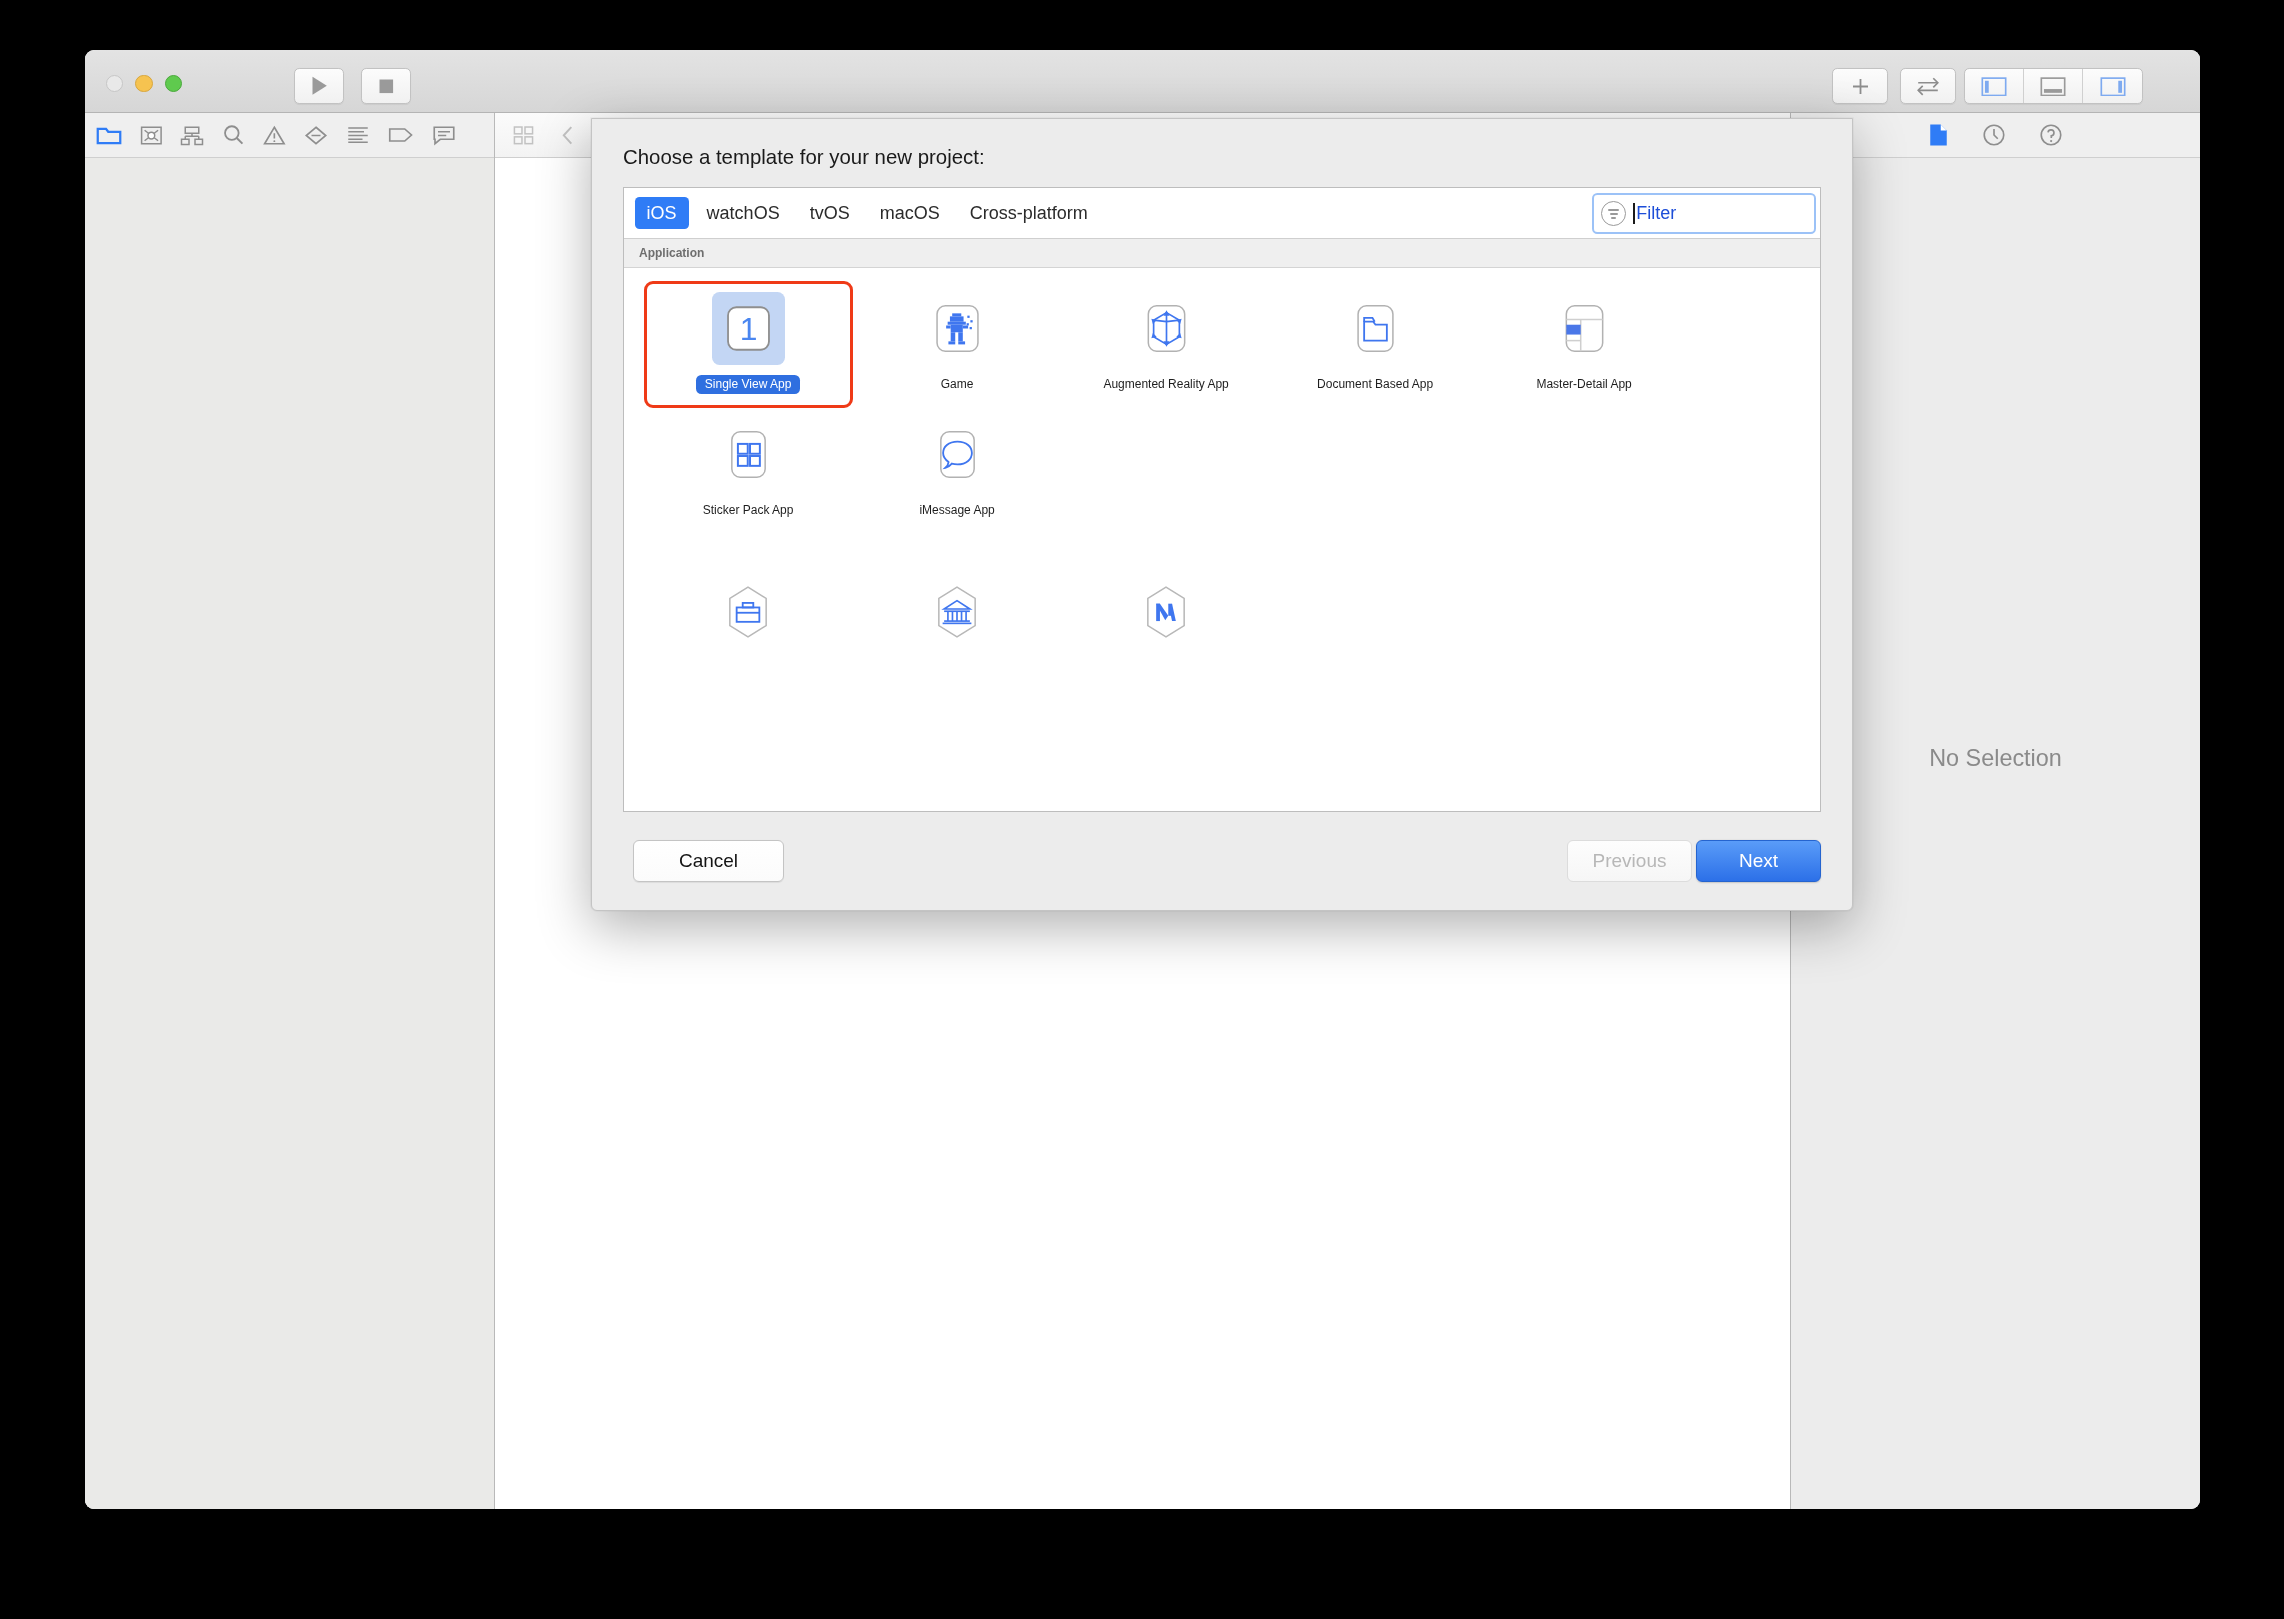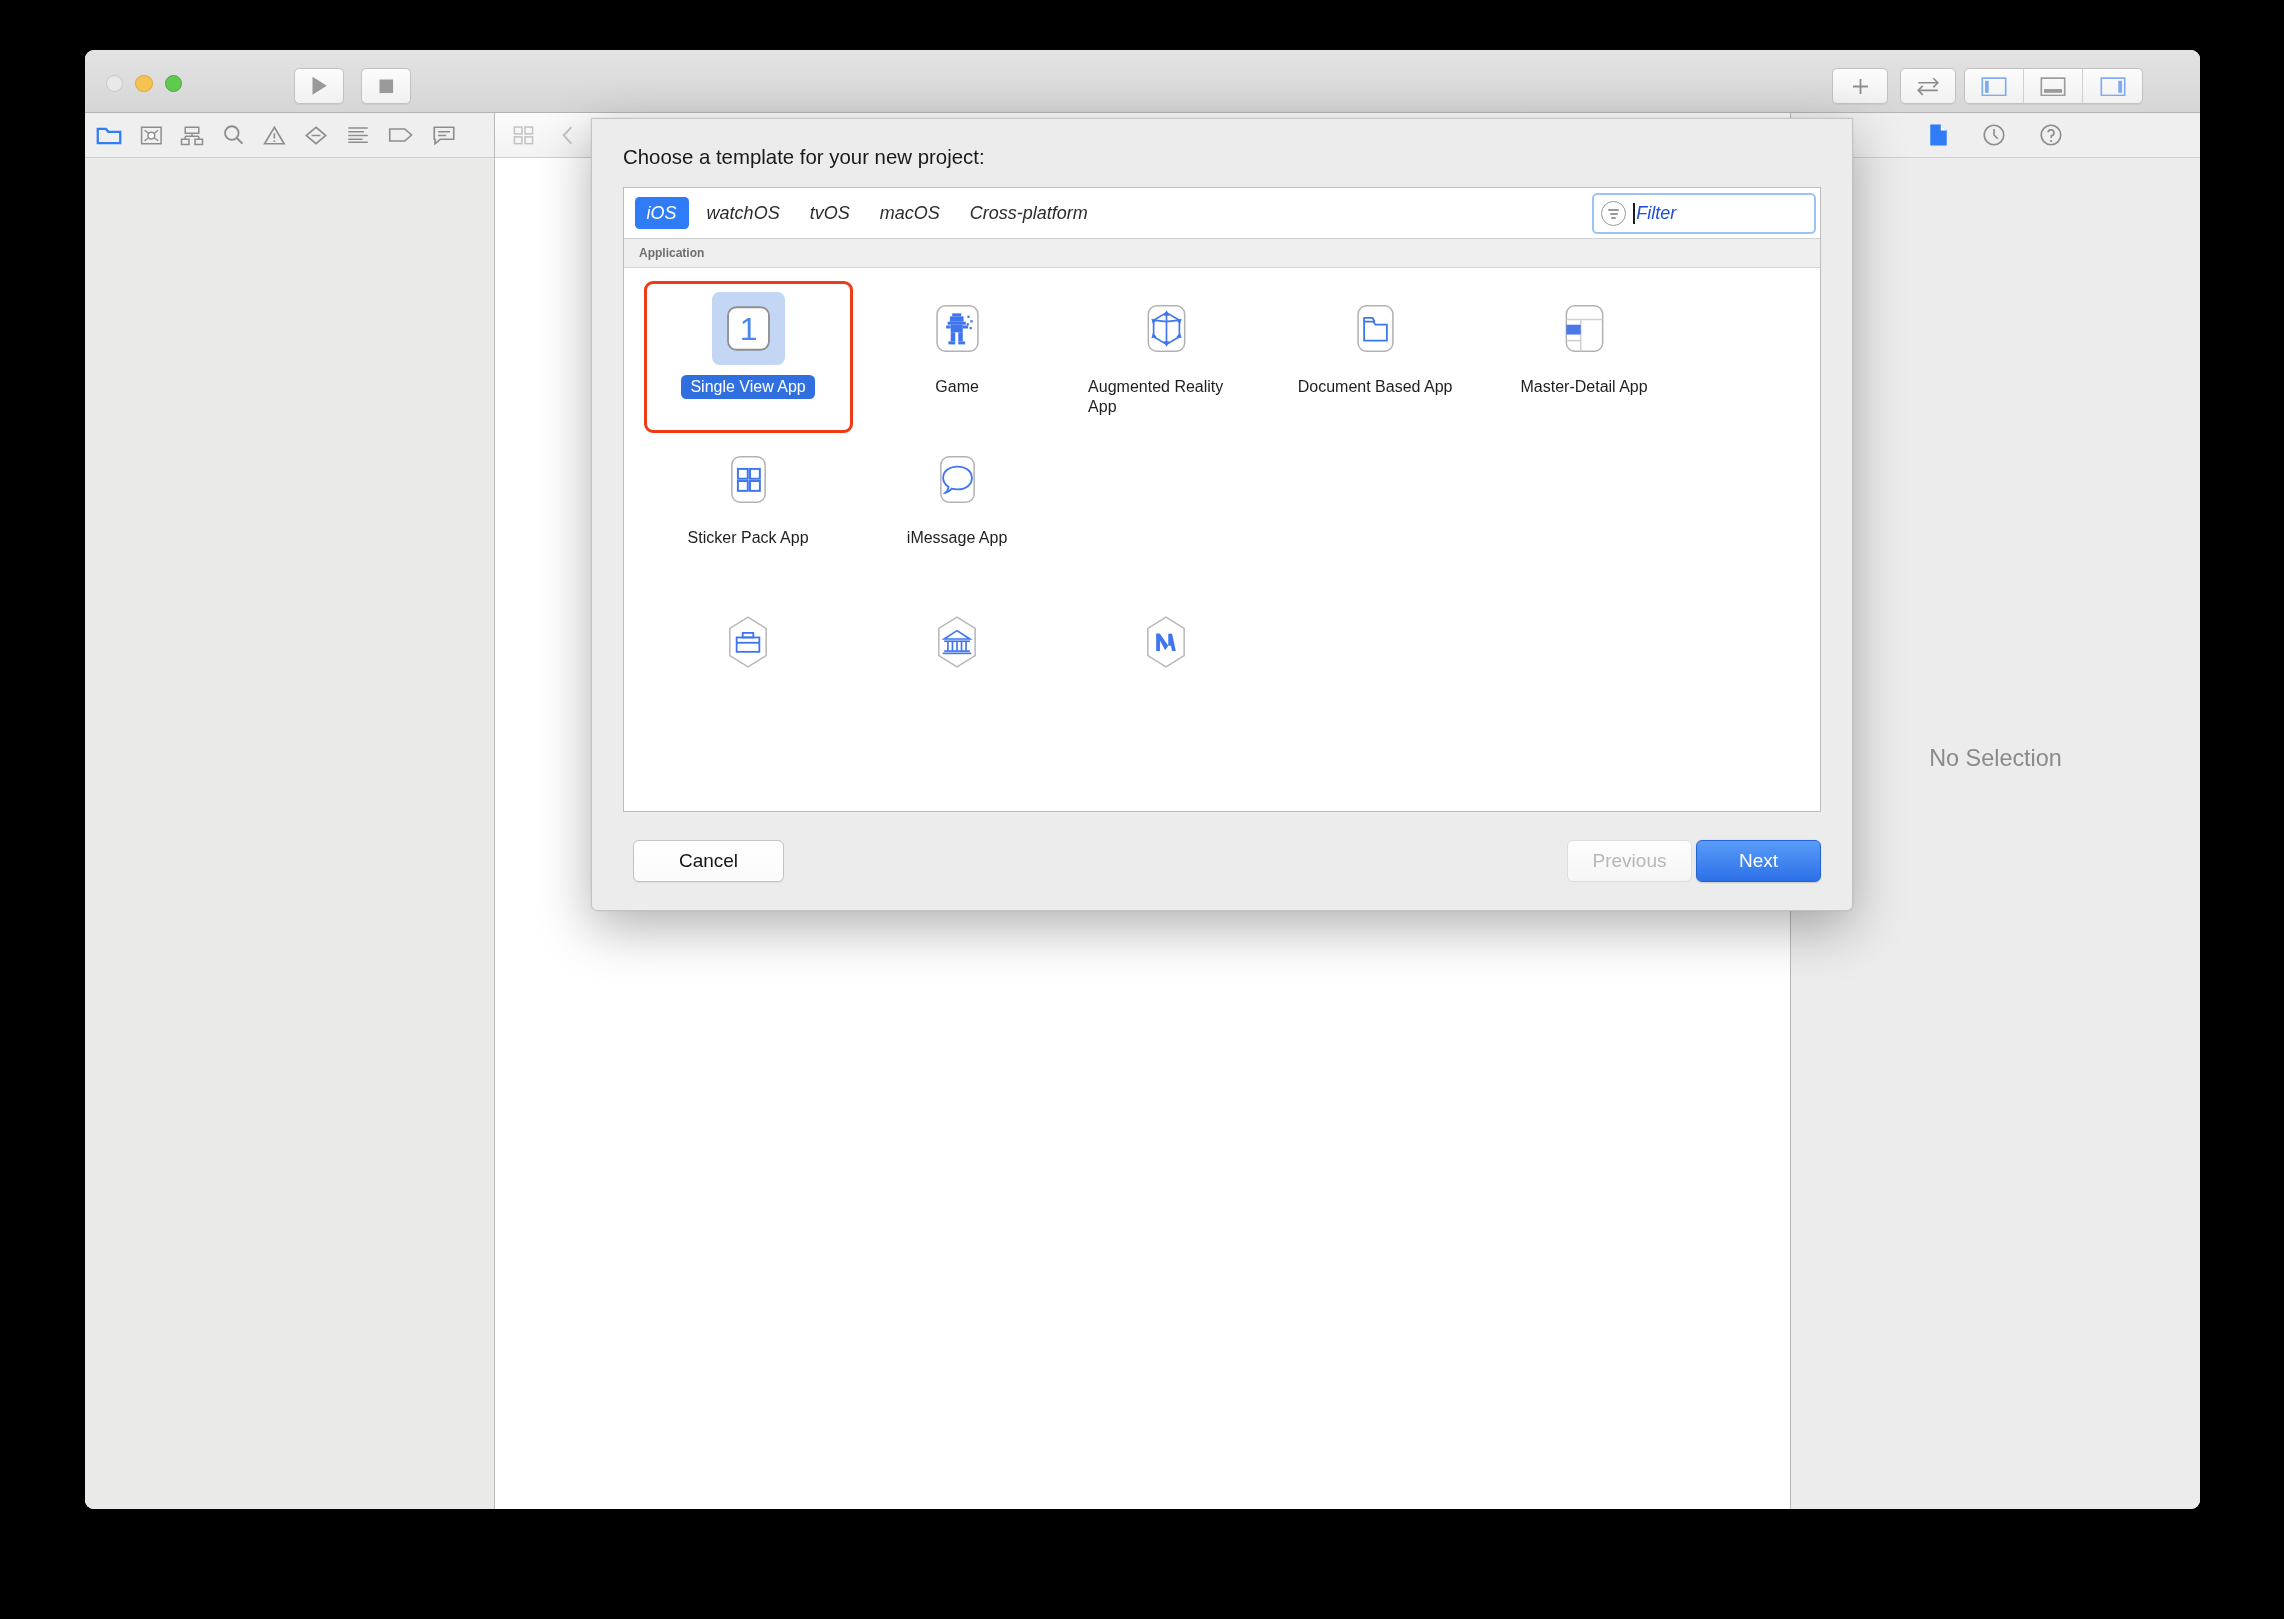--- a/index.html
+++ b/index.html
@@ -218,21 +218,20 @@
 
   .platform-bar {
     height: 51px;
     background: #ffffff;
     border-bottom: 0.8px solid #cfcfcf;
     display: flex;
     align-items: center;
     padding: 0 10.6px;
     box-sizing: border-box;
     position: relative;
-    font-style: italic;
   }
   .plat-tab {
     font-size: 18px;
     color: #2b2b2b;
     padding: 5.3px 12px;
     border-radius: 4.5px;
     margin-right: 6px;
     white-space: nowrap;
   }
   .plat-tab.active {
@@ -314,23 +313,23 @@
     width: 73px; height: 73px;
     display: flex;
     align-items: center;
     justify-content: center;
     border-radius: 7.6px;
     box-sizing: border-box;
   }
   .thumb-box.sel-bg { background: #c3d6f4; }
   .tile-label {
     margin-top: 9.8px;
-    font-size: 16px;
+    font-size: 12px;
     color: #1e1e1e;
-    text-align: left;
+    text-align: right;
     line-height: 1.25;
     max-width: 174px;
     padding: 2.3px 9px;
     border-radius: 5.3px;
     box-sizing: border-box;
   }
   .tile-label.sel-label {
     background: #2f6fe0;
     color: #ffffff;
   }

